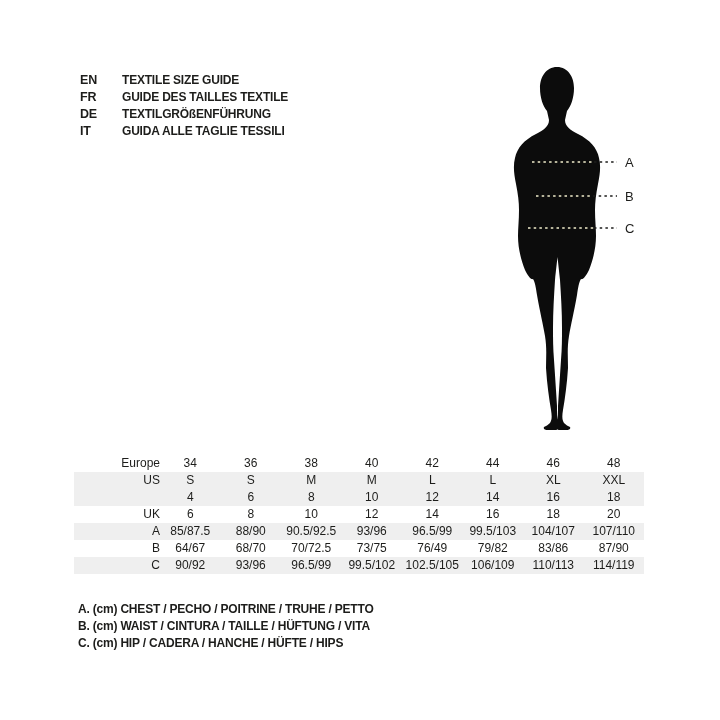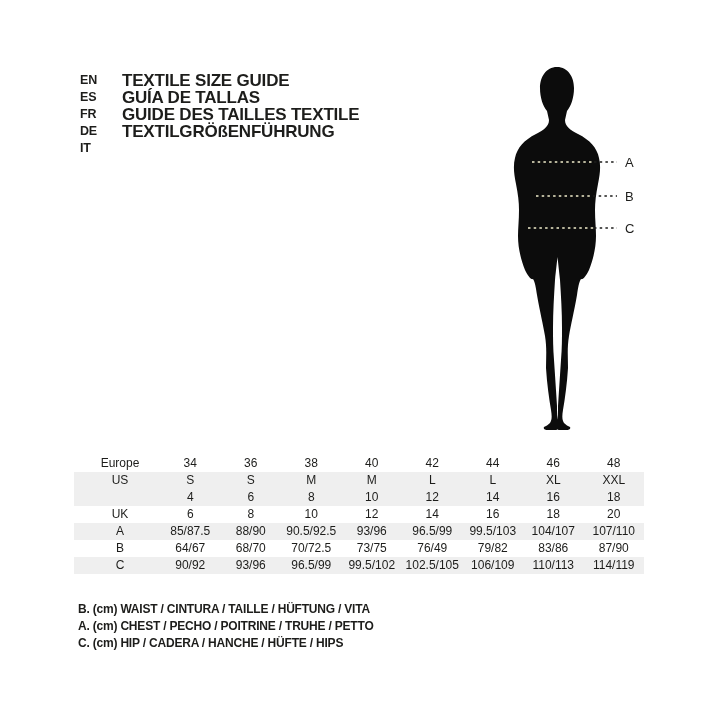--- a/index.html
+++ b/index.html
@@ -20,21 +20,21 @@
   }
   
   .languages{
     position:absolute;left:80px;top:72px;
   }
   .lang-row{display:flex;line-height:17px;}
   .lang-code{
     width:42px;font-size:12.5px;font-weight:bold;letter-spacing:-0.2px;
   }
   .lang-label{
-    font-size:17px;font-weight:bold;letter-spacing:-0.2px;white-space:nowrap;
+    font-size:12px;font-weight:bold;letter-spacing:-0.2px;white-space:nowrap;
   }
   
   .figure-wrap{position:absolute;left:500px;top:60px;width:170px;height:380px;}
   .measure-label{
     font-family:"Liberation Sans", sans-serif;
     font-size:13px;fill:var(--text);
   }
   
   .woman-title{
     position:absolute;left:78px;top:428px;
@@ -52,52 +52,49 @@
     font-size:12.5px;
     letter-spacing:-0.2px;
   }
   .trow{
     display:grid;
     grid-template-columns:86px repeat(8, 1fr);
     height:17px;line-height:17px;
   }
   .trow.shade{background:var(--shade);}
   .tcell{text-align:center;white-space:nowrap;overflow:visible;}
-  .tcell.label{text-align:center;padding-left:6px;}
+  .tcell.label{text-align:right;padding-left:6px;}
   
   .legend{position:absolute;left:78px;top:601px;}
   .legend-line{
     font-size:12px;font-weight:bold;letter-spacing:-0.2px;
     line-height:17px;white-space:nowrap;
   }
 </style>
 </head>
 <body>
 
 <div class="canvas">
 
   <div class="languages">
     <div class="lang-row">
       <span class="lang-code">EN</span>
       <span class="lang-label">TEXTILE SIZE GUIDE</span>
     </div>
     <div class="lang-row">
-      <span class="lang-code">ES</span>
-      <span class="lang-label">GUÍA DE TALLAS</span>
-    </div>
-    <div class="lang-row">
       <span class="lang-code">FR</span>
       <span class="lang-label">GUIDE DES TAILLES TEXTILE</span>
     </div>
     <div class="lang-row">
       <span class="lang-code">DE</span>
       <span class="lang-label">TEXTILGRÖßENFÜHRUNG</span>
     </div>
     <div class="lang-row">
       <span class="lang-code">IT</span>
+      <span class="lang-label">GUIDA ALLE TAGLIE TESSILI</span>
     </div>
   </div>
 
   <div class="figure-wrap">
     <svg width="170" height="380" viewBox="0 0 170 380">
       <path fill="#0c0c0c" d="
         M 57,7
         C 68,7 74,17 74,28
         C 74,38 71,46 67,51
         L 65,60
@@ -239,18 +236,18 @@
           <div class="tcell">99.5/102</div>
           <div class="tcell">102.5/105</div>
           <div class="tcell">106/109</div>
           <div class="tcell">110/113</div>
           <div class="tcell">114/119</div>
         </div>
       </div>
   </div>
 
   <div class="legend">
+    <div class="legend-line">A. (cm) CHEST / PECHO / POITRINE / TRUHE / PETTO</div>
     <div class="legend-line">B. (cm) WAIST / CINTURA / TAILLE / HÜFTUNG / VITA</div>
-    <div class="legend-line">A. (cm) CHEST / PECHO / POITRINE / TRUHE / PETTO</div>
     <div class="legend-line">C. (cm) HIP / CADERA / HANCHE / HÜFTE / HIPS</div>
   </div>
 
 </div>
 
 </body></html>

